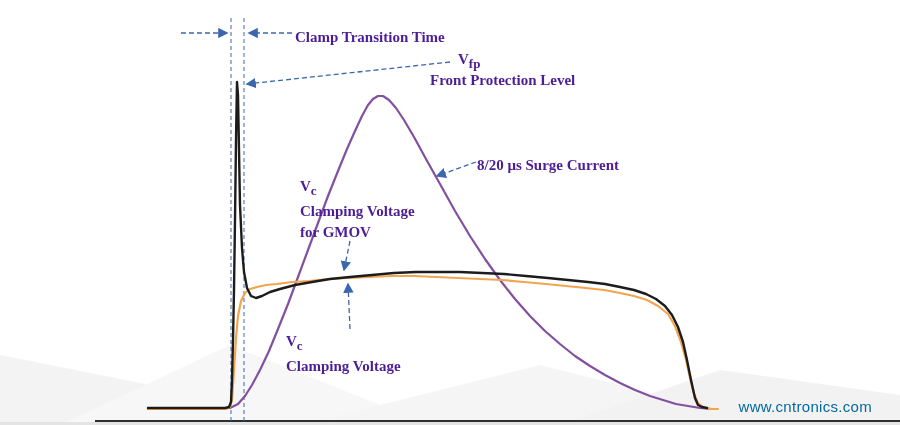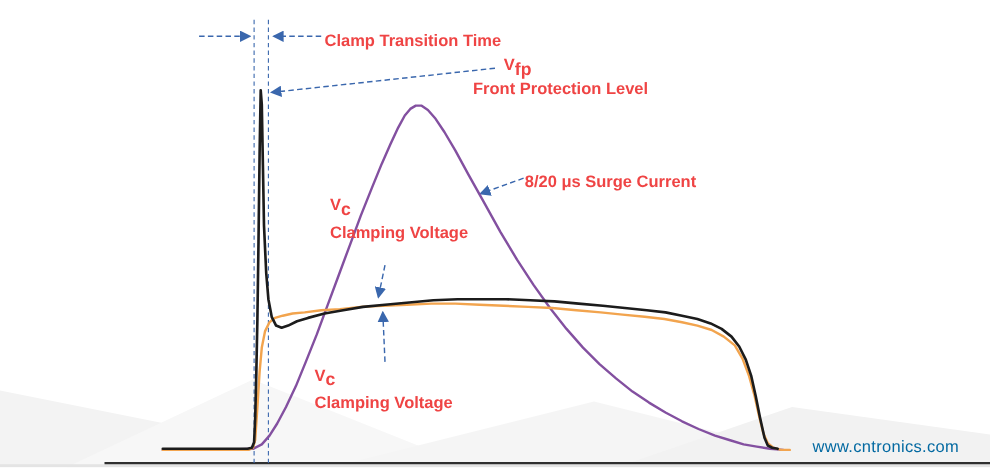--- a/index.html
+++ b/index.html
@@ -7,28 +7,29 @@
     position: relative;
     width: 900px;
     height: 425px;
     background: #ffffff;
     overflow: hidden;
     font-family: "Liberation Sans", sans-serif;
   }
   svg.plot { position: absolute; left: 0; top: 0; }
   .lbl {
     position: absolute;
-    color: #ef4444;
+    color: #4c1d95;
     font-size: 15px;
     font-weight: 600;
     line-height: 21px;
     white-space: nowrap;
+    font-family: Liberation Serif, serif;
   }
   .lbl.center { text-align: left; white-space: normal; }
-  .lbl sub { font-size: 16px; font-weight: 600; margin-top: 16px; }
+  .lbl sub { font-size: 13px; font-weight: 600; margin-top: 16px; }
   .watermark {
     position: absolute;
     right: 28px;
     top: 398px;
     font-size: 15px;
     font-weight: 400;
     letter-spacing: 0.3px;
   }
 </style>
 </head>
@@ -69,20 +70,21 @@
 
   <div class="lbl" style="left:458px; top:49px;"><span>V</span><sub>fp</sub></div>
 
   <div class="lbl" style="left:430px; top:70px;">Front Protection Level</div>
 
   <div class="lbl" style="left:477px; top:155px;text-align:right;">8/20 μs Surge Current</div>
 
   <div class="lbl center" style="left:300px; top:176px; width:152px;">
     <div><span>V</span><sub>c</sub></div>
     <div>Clamping Voltage</div>
+    <div>for GMOV</div>
   </div>
 
   <div class="lbl center" style="left:286px; top:331px; width:156px;">
     <div><span>V</span><sub>c</sub></div>
     <div>Clamping Voltage</div>
   </div>
 
   <div class="watermark" style="color: #0369a1;">www.cntronics.com</div>
 
 </div>

